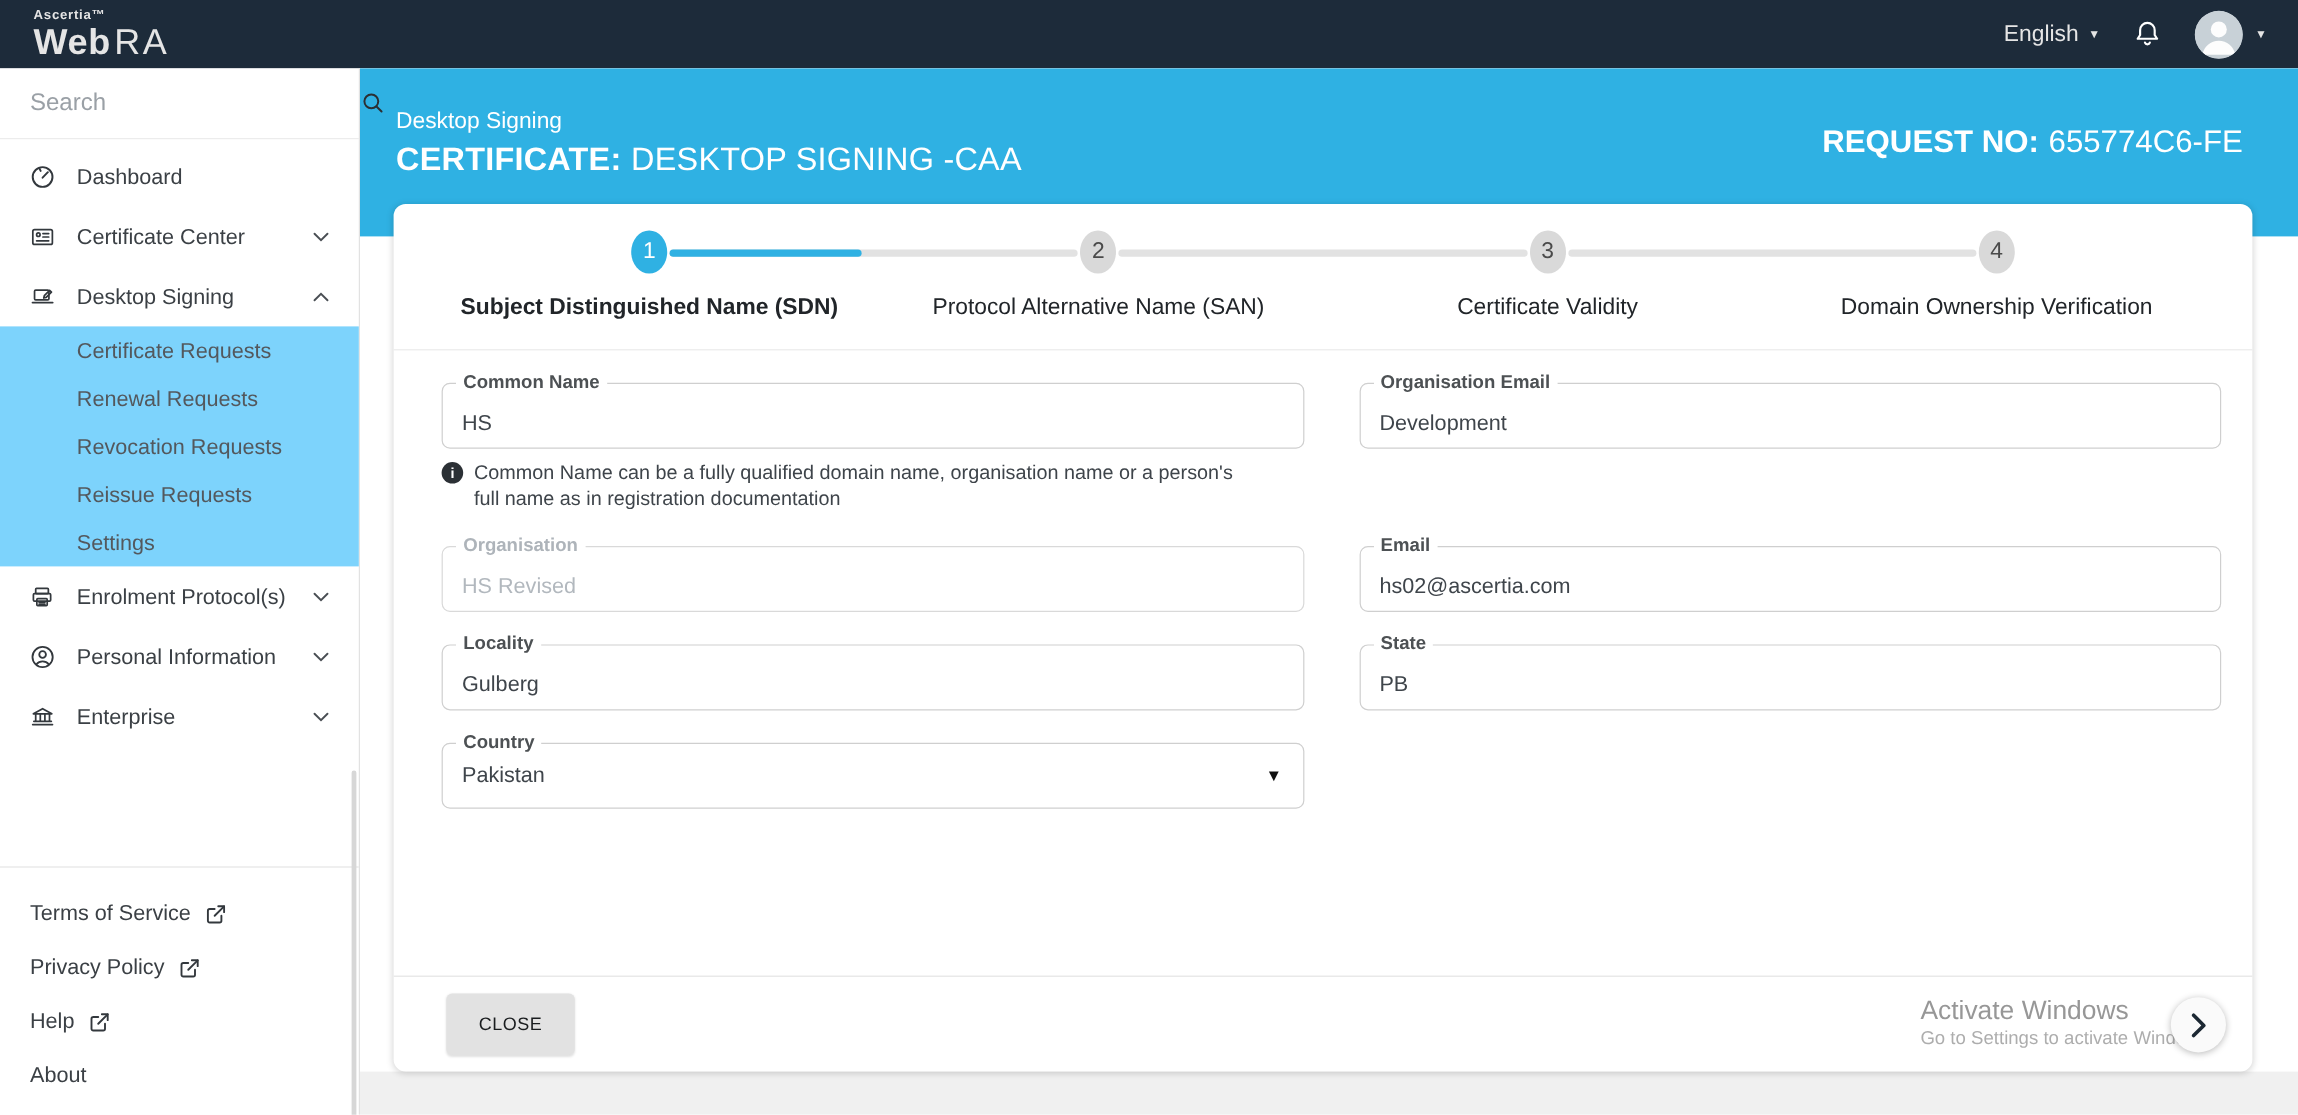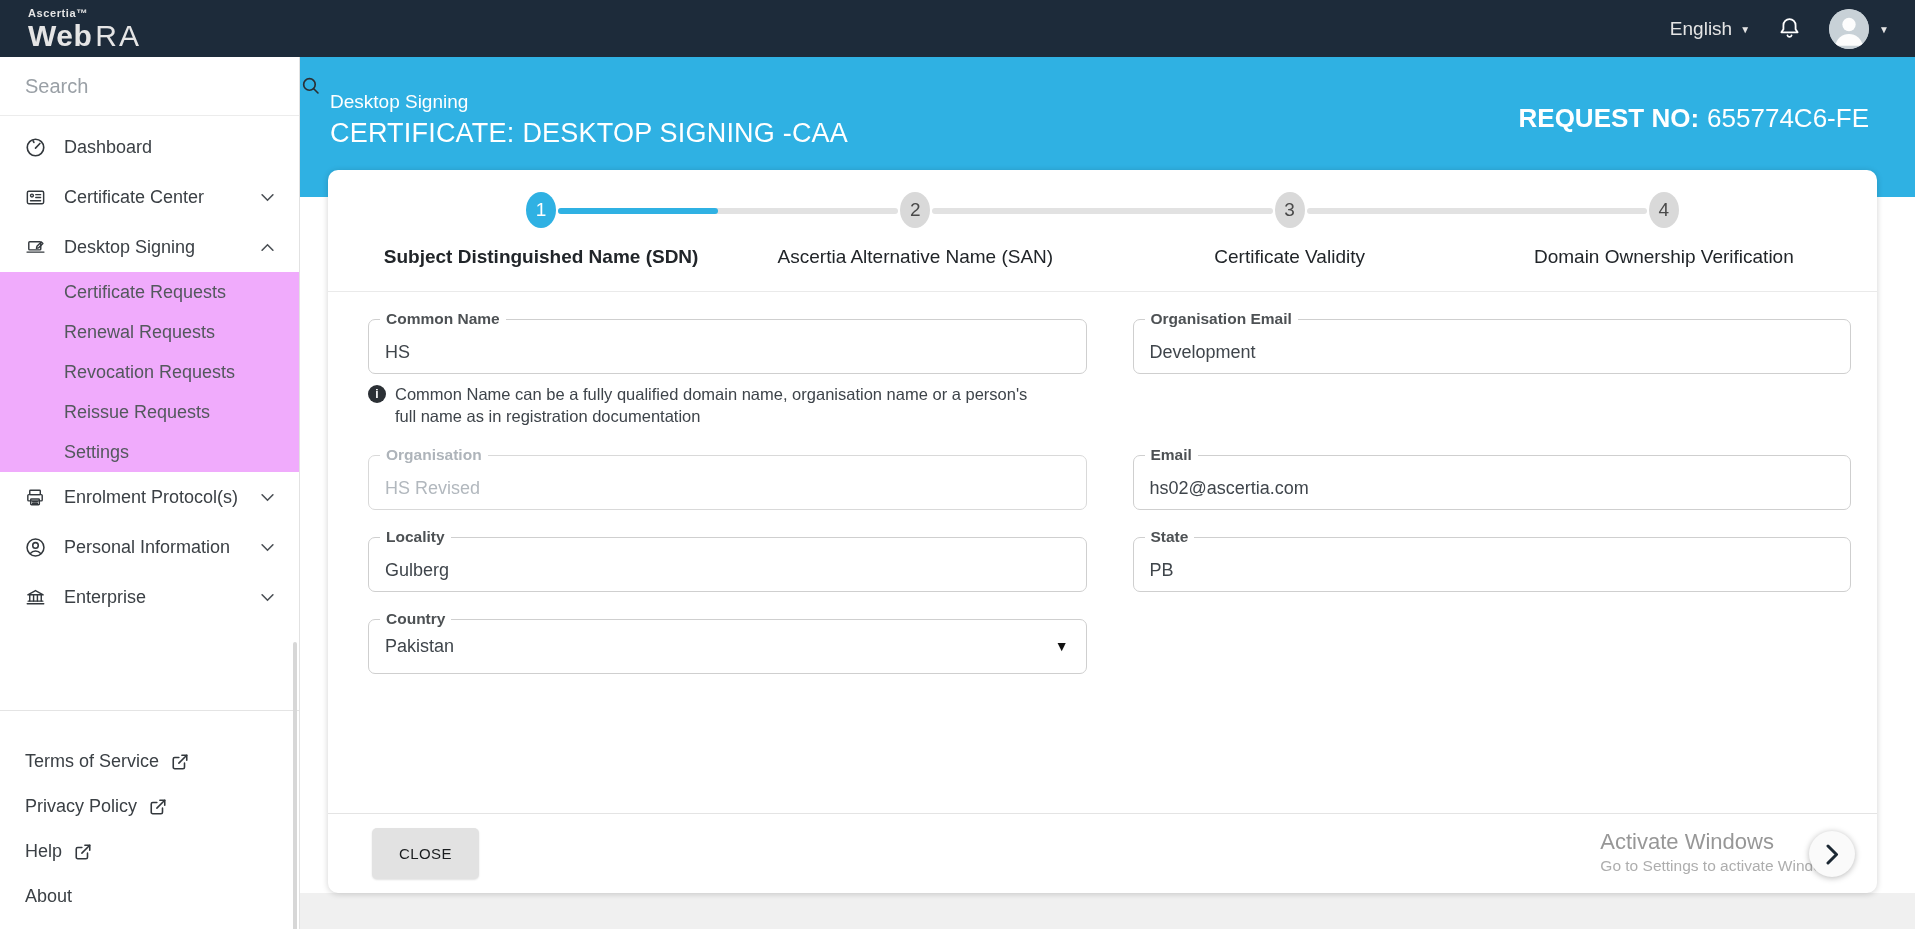--- a/index.html
+++ b/index.html
@@ -30,38 +30,38 @@
   .search { height: 59px; border-bottom: 1px solid #ececec; display: flex; align-items: center;
     padding: 0 6px 0 25px; gap: 10px; }
   .search input { flex: 1; border: none; outline: none; font-size: 20px; color: #444;
     font-family: "Liberation Sans", sans-serif; }
   .search input::placeholder { color: #9aa0a6; }
   .nav { padding-top: 6px; }
   .nav-item { height: 50px; display: flex; align-items: center; gap: 17px;
     padding: 0 24px; font-size: 18px; color: #3b4045; cursor: pointer; }
   .nav-item .chev { margin-left: auto; display: flex; color: #4a4f54; }
   .nav-icon { width: 23px; height: 23px; flex: none; color: #33383d; }
-  .submenu { background: #f0abfc; }
+  .submenu { background: #7dd3fc; }
   .submenu-item { height: 40px; display: flex; align-items: center; padding-left: 64px;
     font-size: 18px; color: #53585d; cursor: pointer; }
   .submenu-item.selected { background: #ececec; color: #29abe2; }
-  .sidebar-footer { margin-top: auto; border-top: 1px solid #e4e4e4; padding: 28px 0 10px; }
+  .sidebar-footer { margin-top: auto; border-top: 1px solid #e4e4e4; padding: 16px 0 10px; }
   .side-link { height: 45px; display: flex; align-items: center; gap: 12px; padding: 0 25px;
     font-size: 18px; color: #3b4045; cursor: pointer; }
   .ext-icon { width: 18px; height: 18px; color: #33383d; }
   .side-scroll-thumb { position: absolute; right: 2px; top: 585px; width: 4px; height: 330px;
     background: #d7d7d7; border-radius: 2px; }
 
   
   .main { flex: 1; display: flex; flex-direction: column; background: #fff; min-width: 0; }
   .band { height: 140px; background: #2fb1e3; color: #fff; display: flex;
     justify-content: space-between; padding: 34px 46px 0 30px; flex: none; }
   .crumb { font-size: 19px; margin-bottom: 5px; font-weight: 400; }
   .band-title { font-size: 27px; letter-spacing: .2px; }
-  .band-title .bold { font-weight: 400; }
+  .band-title .bold { font-weight: 700; }
   .band-title .rest { font-weight: 400; margin-left: 8px; }
   .request { font-size: 26px; margin-top: 12px; white-space: nowrap; }
   .request .bold { font-weight: 800; }
   .request .num { font-weight: 400; margin-left: 8px; }
 
   
   .card { margin: -27px 38px 0 28px; background: #fff; border-radius: 10px;
     box-shadow: 0 1px 6px rgba(0,0,0,.18); height: 723px; display: flex;
     flex-direction: column; position: relative; z-index: 2; }
   .bottom-strip { flex: 1; background: #f0f0f0; }
@@ -340,21 +340,21 @@
           <div class="step-dot">3</div>
           <div class="step-dot">4</div>
           <div class="connector c0">
               <span class="fill"></span>
             </div>
           <div class="connector c1"></div>
           <div class="connector c2"></div>
         </div>
         <div class="labels-row">
           <div class="step-label active">Subject Distinguished Name (SDN)</div>
-          <div class="step-label">Ascertia Alternative Name (SAN)</div>
+          <div class="step-label">Protocol Alternative Name (SAN)</div>
           <div class="step-label">Certificate Validity</div>
           <div class="step-label">Domain Ownership Verification</div>
         </div>
       </div>
 
       <div class="form">
         <div>
           <div class="field">
             <label>Common Name</label>
             <input type="text" value="HS" style="">

